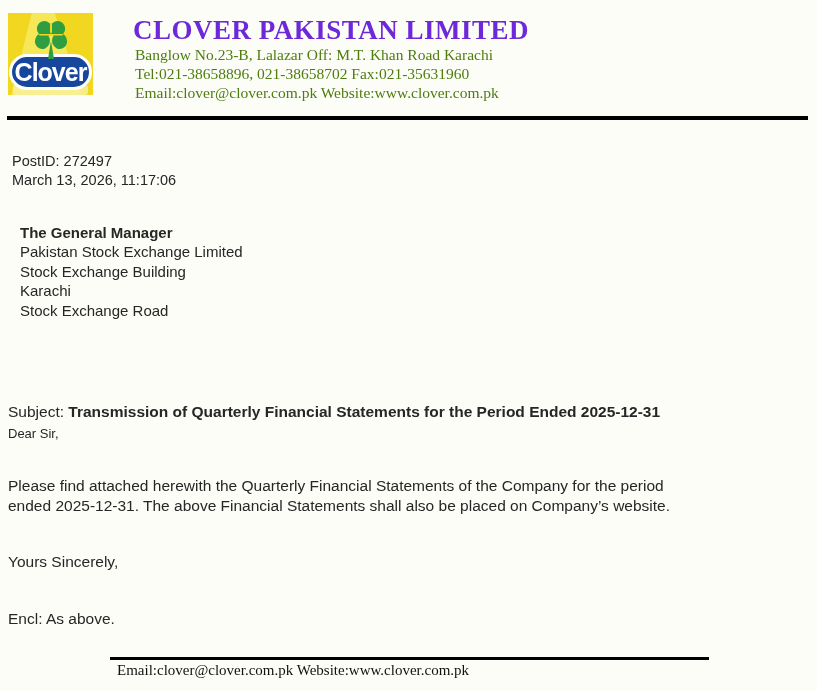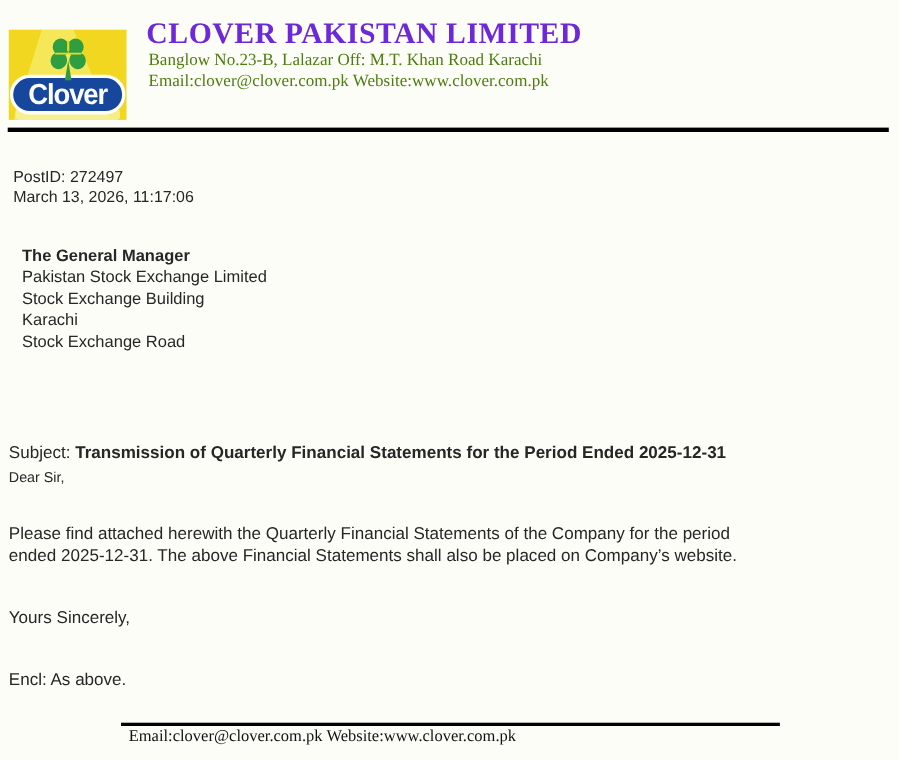--- a/index.html
+++ b/index.html
@@ -6,21 +6,21 @@
   body{
     width:817px;height:691px;position:relative;overflow:hidden;
     background:#fdfdf8;
     font-family:"Liberation Sans",sans-serif;
     color:#262626;
   }
   .abs{position:absolute;}
 
   
   .logo{
-    left:8px;top:27px;width:107px;height:82px;
+    left:8px;top:13px;width:85px;height:82px;
     background:#f1d71f;overflow:hidden;
   }
   .logo-beam{
     position:absolute;left:0;top:0;width:100%;height:100%;
     background:#f7ec6e;opacity:.75;
     clip-path:polygon(28% 0,55% 0,86% 100%,4% 100%);
   }
   .logo-shine{
     position:absolute;left:6%;bottom:0;width:88%;height:10px;
     background:#f8f3a0;opacity:.8;border-radius:3px;
@@ -97,20 +97,21 @@
   </div>
   <div class="logo-pill">
     <span>Clover</span>
   </div>
 </div>
 
 <div class="abs company-name">CLOVER PAKISTAN LIMITED</div>
 
 <div class="abs company-address">
   <div>Banglow No.23-B, Lalazar Off: M.T. Khan Road Karachi</div>
+  <div>Tel:021-38658896, 021-38658702 Fax:021-35631960</div>
   <div>Email:clover@clover.com.pk Website:www.clover.com.pk</div>
 </div>
 
 <div class="abs header-divider"></div>
 
 <div class="abs meta">
   <div>PostID: 272497</div>
   <div>March 13, 2026, 11:17:06</div>
 </div>
 

